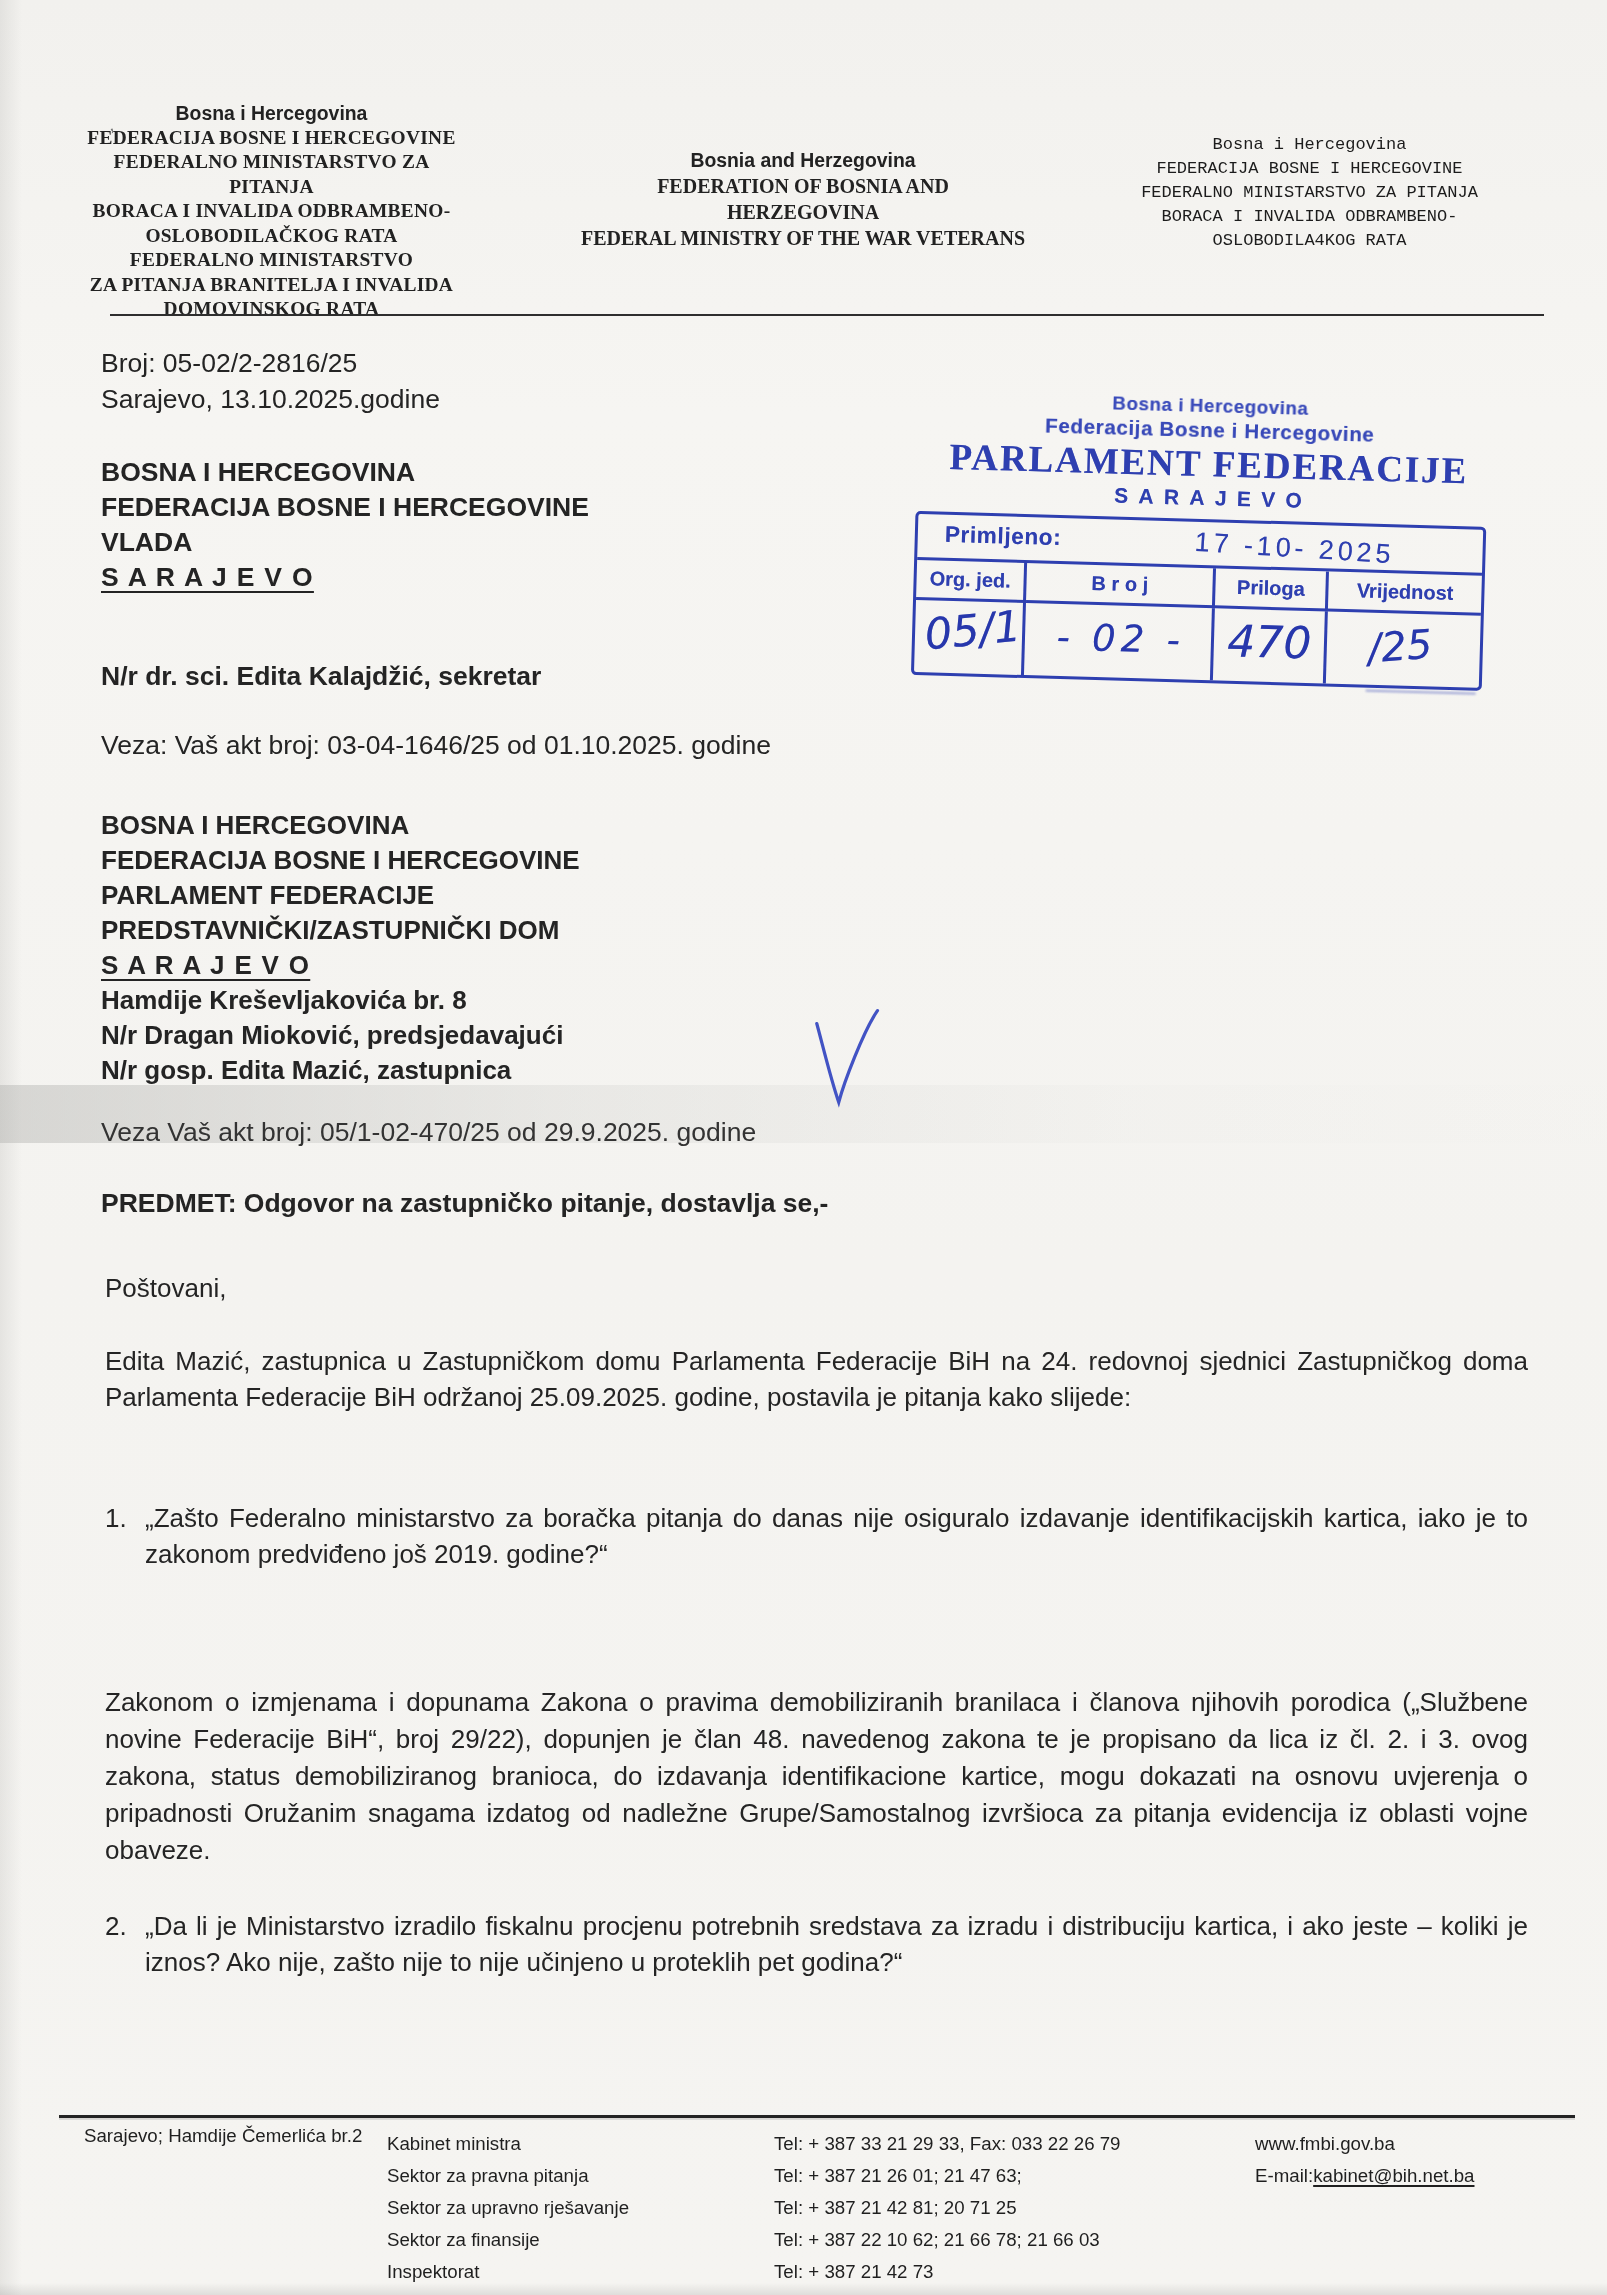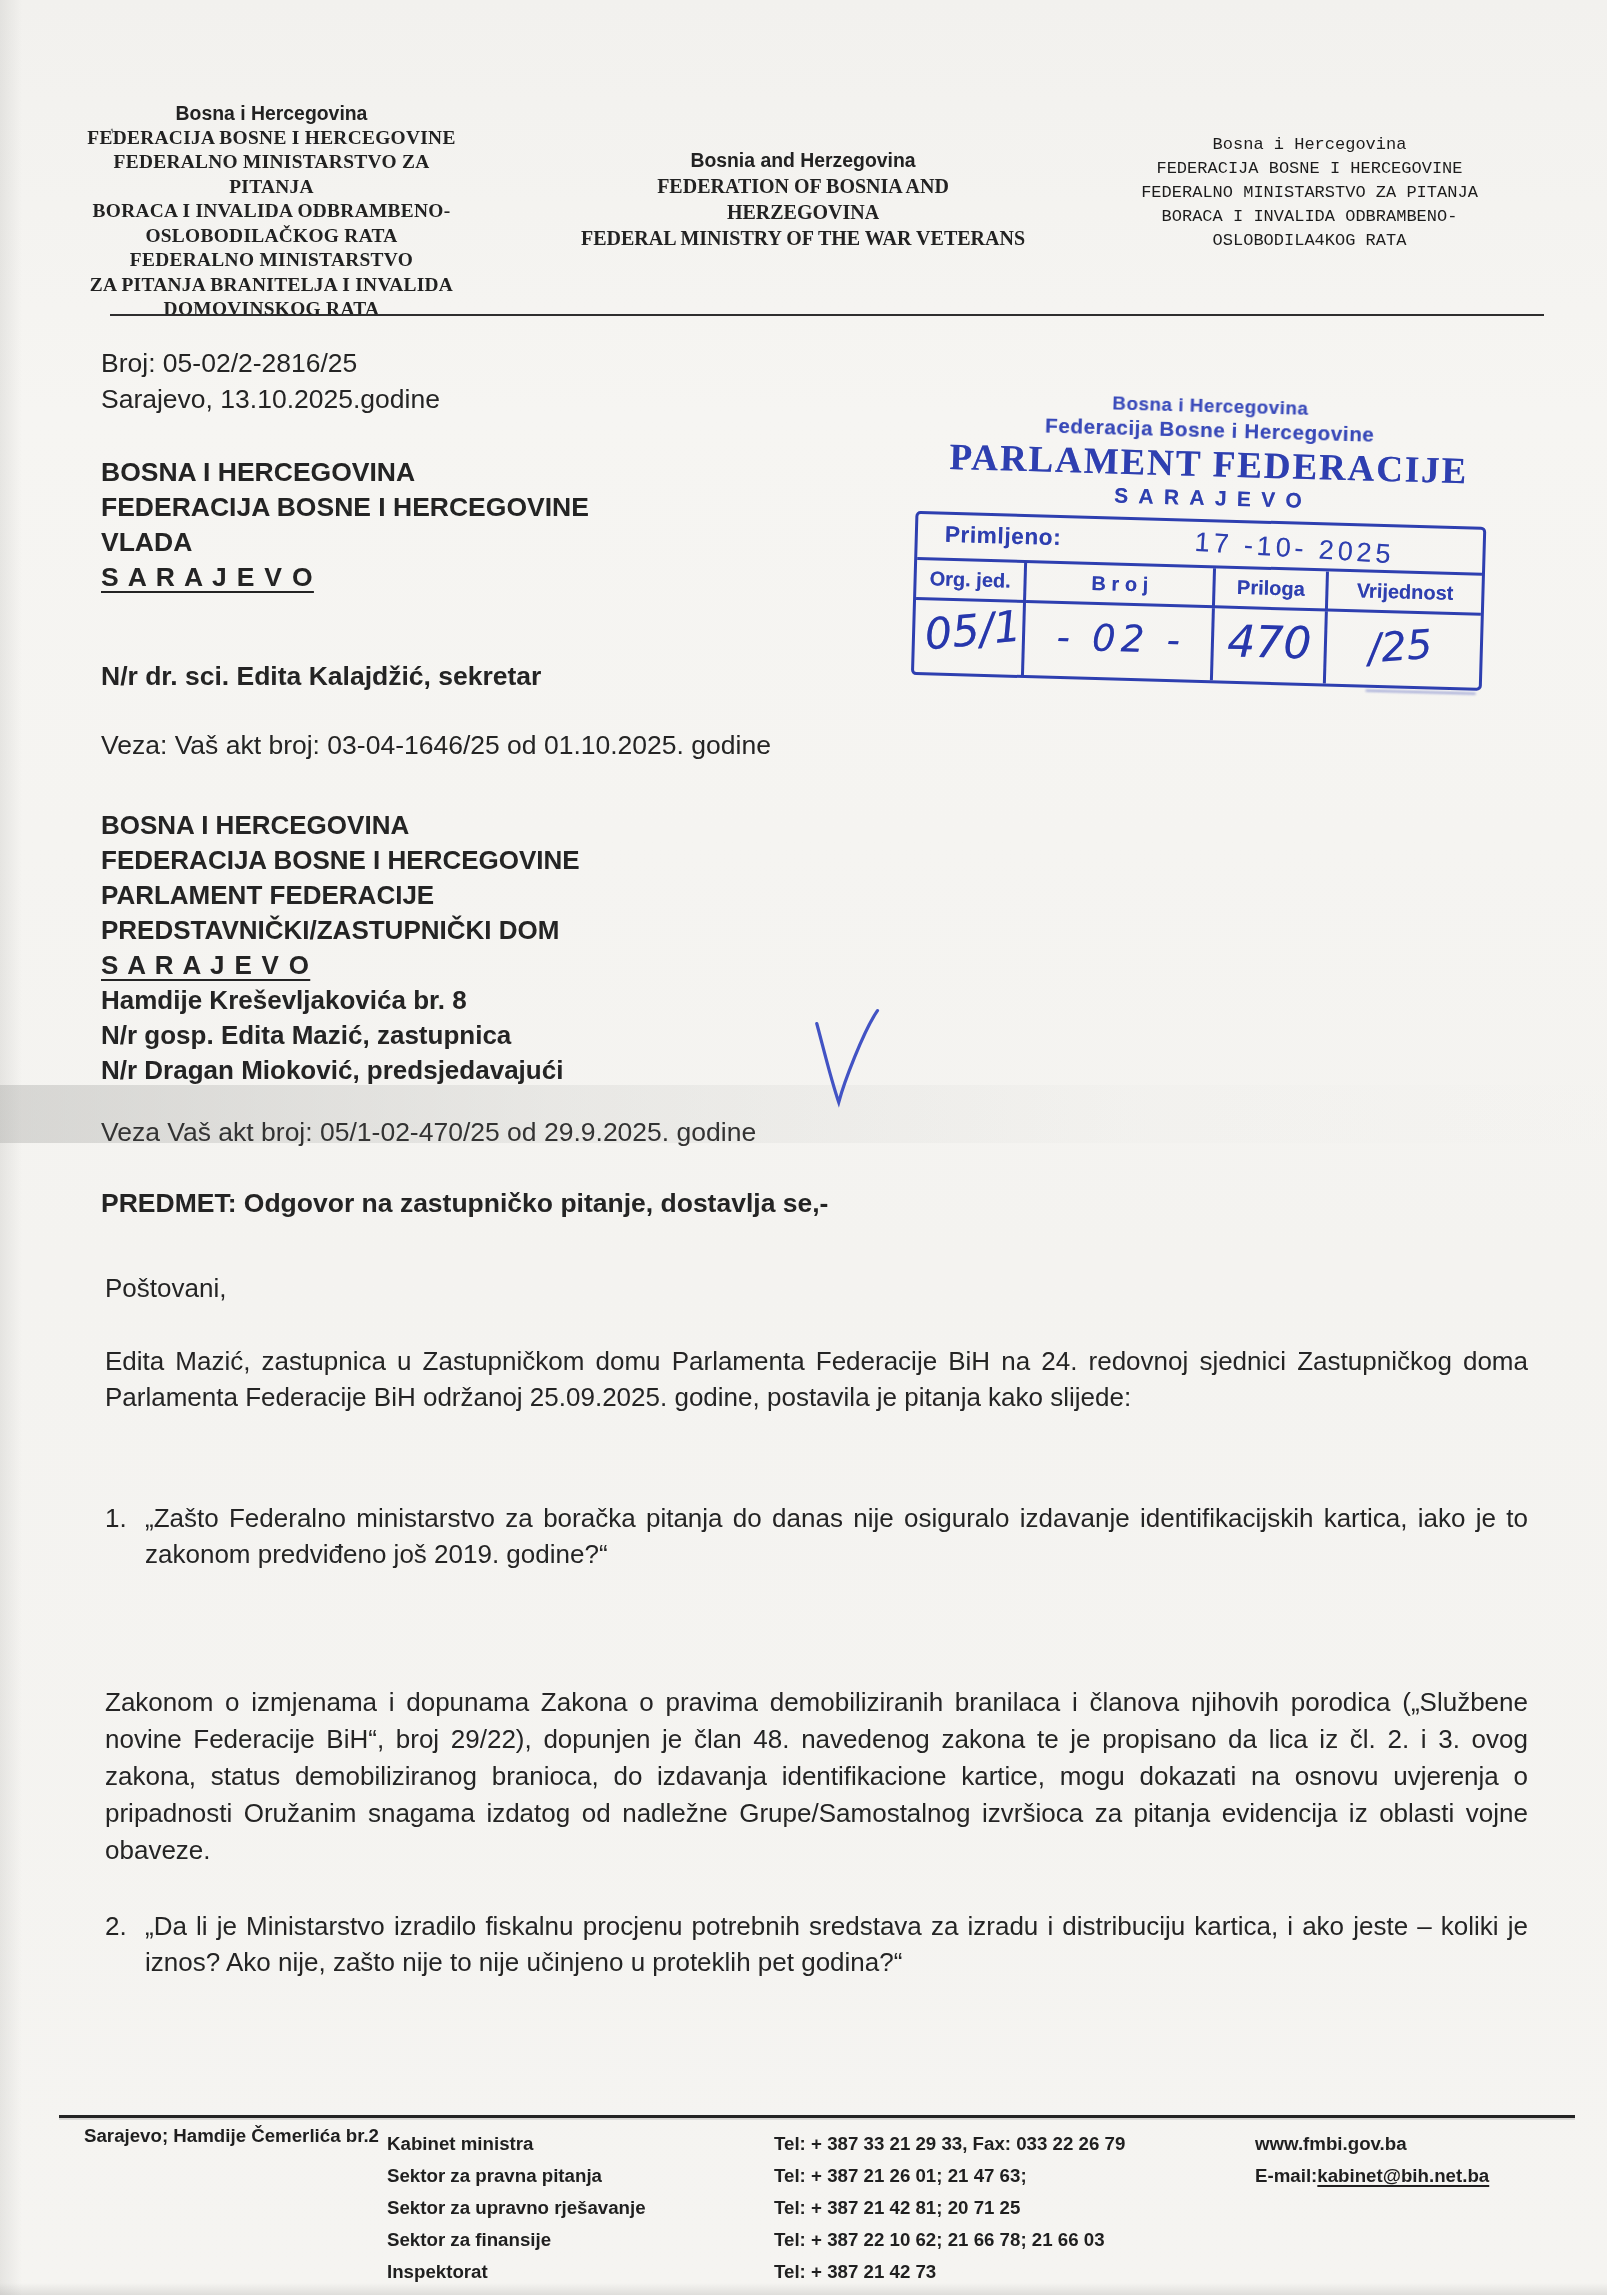--- a/index.html
+++ b/index.html
@@ -73,21 +73,21 @@
   .salutation{top:1270px;}
   .intro{top:1343px;}
   .qitem{display:grid;grid-template-columns:40px 1fr;}
   .q1{top:1500px;}
   .lead{top:1610px;text-align:left;}
   .answer1{top:1684px;line-height:37px;}
   .q2{top:1908px;}
 
   
   .footer-rule{position:absolute;left:59px;top:2115px;width:1516px;height:2.6px;background:#242424;box-shadow:0 1.9px 0 rgba(0,0,0,0.12);}
-  .foot{position:absolute;font-weight:700;font-size:18.7px;line-height:24px;color:#1f1f1f;}
+  .foot{position:absolute;font-weight:400;font-size:18.7px;line-height:24px;color:#1f1f1f;}
   .foot .line{display:block;margin-top:8px;}
   .f-col1{left:84px;top:2124px;}
   .f-col2{left:387px;top:2124px;}
   .f-col3{left:774px;top:2124px;}
   .f-col4{left:1255px;top:2124px;}
   .email-u{text-decoration:underline;text-decoration-thickness:1.9px;text-underline-offset:3.2px;}
 </style>
 </head>
 <body>
 
@@ -153,22 +153,22 @@
   <div class="txt attn1 b">N/r dr. sci. Edita Kalajdžić, sekretar</div>
   <div class="txt ref1">Veza: Vaš akt broj: 03-04-1646/25 od 01.10.2025. godine</div>
 
   <div class="txt addr addr2 b">
     <span class="line">BOSNA I HERCEGOVINA</span>
     <span class="line">FEDERACIJA BOSNE I HERCEGOVINE</span>
     <span class="line">PARLAMENT FEDERACIJE</span>
     <span class="line">PREDSTAVNIČKI/ZASTUPNIČKI DOM</span>
     <span class="line city-underline">S A R A J E V O</span>
     <span class="line">Hamdije Kreševljakovića br. 8</span>
+    <span class="line">N/r Dragan Mioković, predsjedavajući</span>
     <span class="line">N/r gosp. Edita Mazić, zastupnica</span>
-    <span class="line">N/r Dragan Mioković, predsjedavajući</span>
   </div>
   <svg class="checkmark" width="81" height="113" viewBox="0 0 125 175">
     <path d="M18 38 C 28 75, 40 125, 52 160 C 60 130, 90 50, 112 18" fill="none" stroke="#4253c4" stroke-width="5" stroke-linecap="round"></path>
   </svg>
 
   <div class="txt ref2">Veza Vaš akt broj: 05/1-02-470/25 od 29.9.2025. godine</div>
   <div class="txt subject b">PREDMET: Odgovor na zastupničko pitanje, dostavlja se,-</div>
 
   <div class="para salutation">Poštovani,</div>
   <div class="para intro">Edita Mazić, zastupnica u Zastupničkom domu Parlamenta Federacije BiH na 24. redovnoj sjednici Zastupničkog doma Parlamenta Federacije BiH održanoj 25.09.2025. godine, postavila je pitanja kako slijede:</div>

